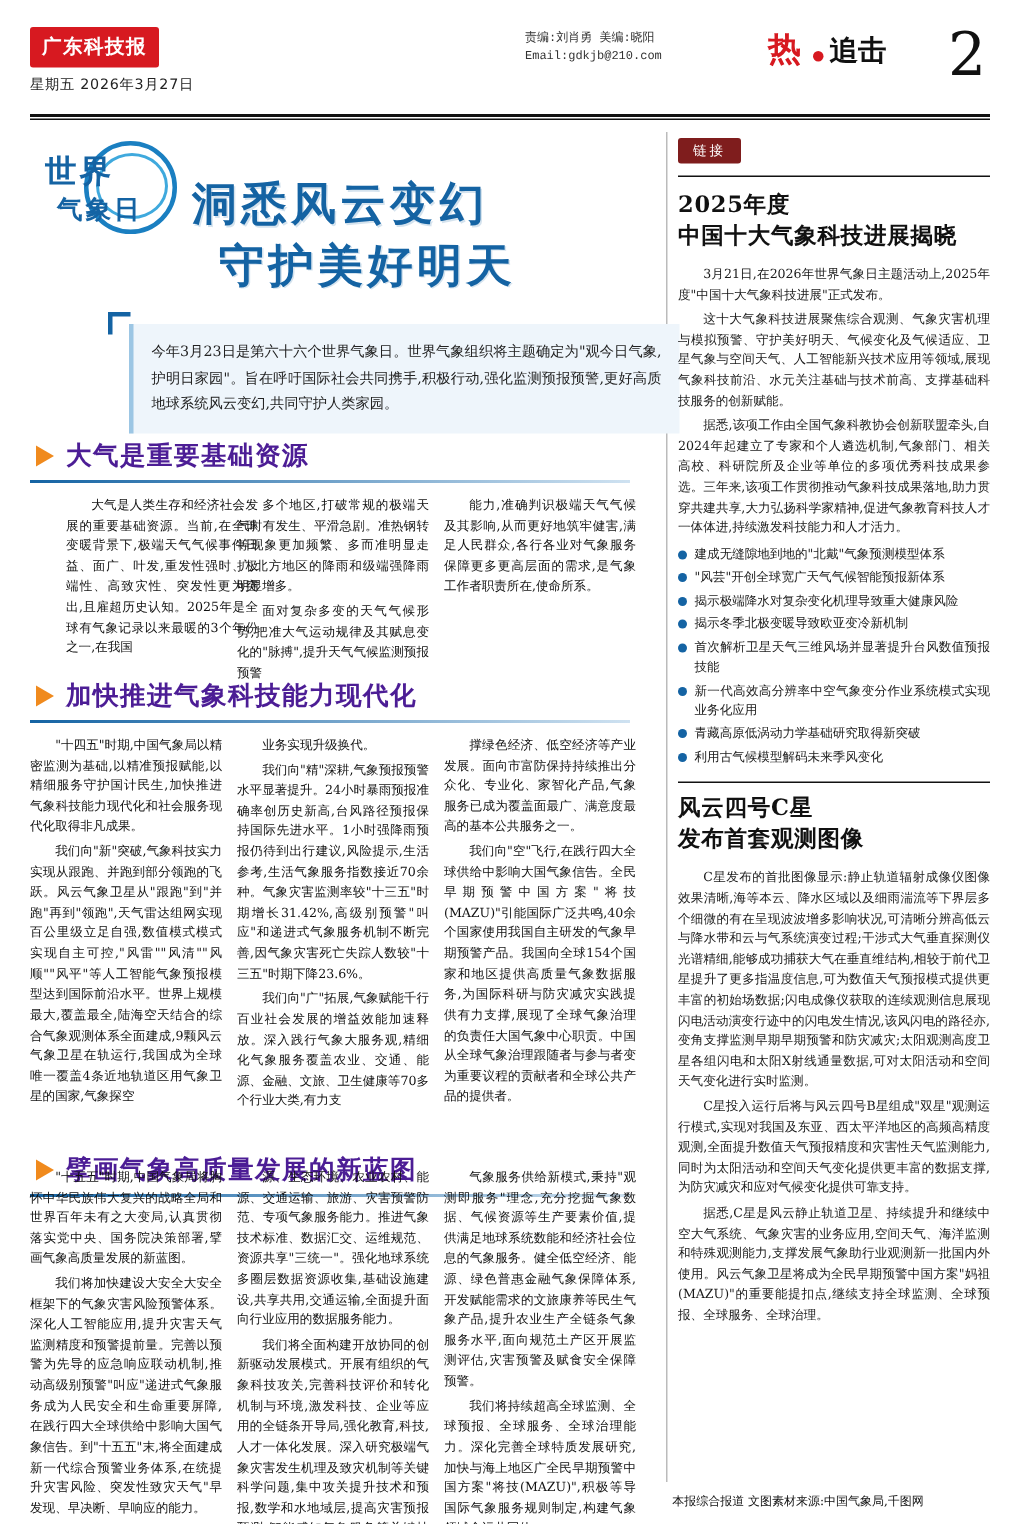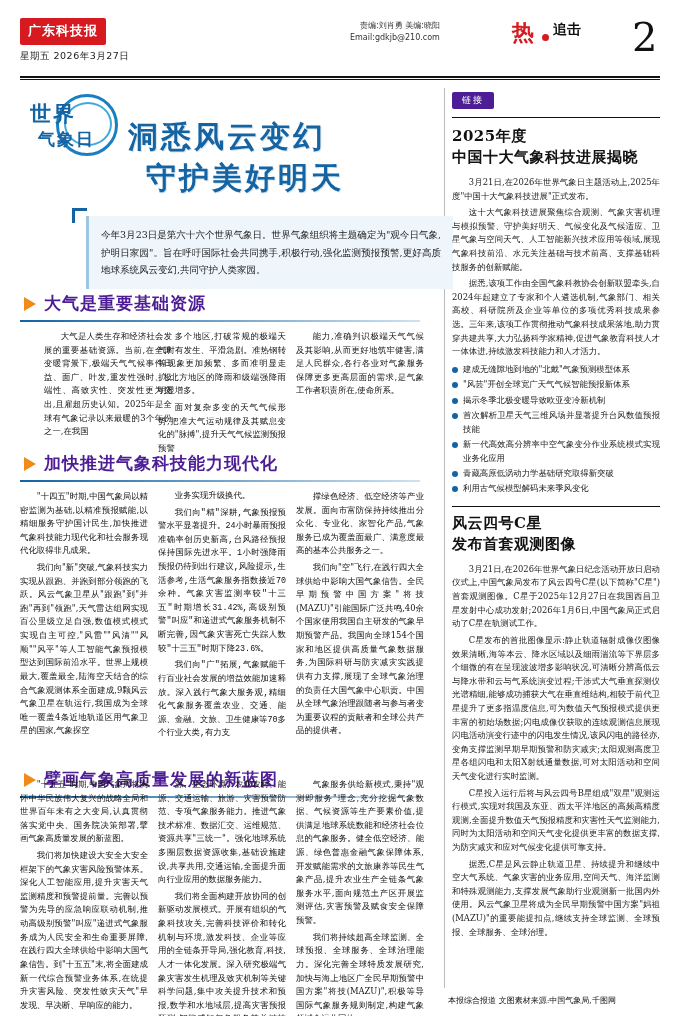--- a/index.html
+++ b/index.html
@@ -31,40 +31,41 @@
     white-space:nowrap;
   }
   .date-line{
     position:absolute;left:0;top:32px;
     font-size:9.5px;color:#222;
     letter-spacing:.5px;
   }
   .editor-info{
     position:absolute;left:330px;top:2px;
     font-size:8px;color:#333;line-height:1.5;
-    text-align:right;
+    text-align:left;
+    font-family:Liberation Mono, monospace;
   }
   .section-tag{
     position:absolute;left:492px;top:0px;
     width:105px;height:34px;
   }
   .section-tag .flame{
     position:absolute;left:0;top:0;
     font-family:"DejaVu Serif","Liberation Serif",serif;
     font-weight:bold;font-size:22px;color:#d71920;
     letter-spacing:-1px;
   }
   .section-tag .dot{
     position:absolute;left:30px;top:16px;
     width:7px;height:7px;border-radius:50%;background:#d71920;
   }
   .section-tag .word{
     position:absolute;left:41px;top:3px;
     font-family:"DejaVu Serif","Liberation Serif",serif;
-    font-weight:bold;font-size:14px;color:#111;letter-spacing:0px;
+    font-weight:bold;font-size:19px;color:#111;letter-spacing:0px;
   }
   .page-num{
     position:absolute;left:612px;top:-4px;
     font-family:"DejaVu Serif","Liberation Serif",serif;
     font-size:40px;color:#111;font-weight:normal;
   }
   .rule{
     position:absolute;left:20px;top:76px;width:640px;
     border-top:2px solid #111;
   }
@@ -150,21 +151,21 @@
     font-size:8.4px;line-height:1.62;
     color:#111;text-align:justify;
     font-family:"DejaVu Serif","Liberation Serif",serif;
   }
   .col p{margin:0 0 3px 0;text-indent:2em;}
   
   .rail{
     position:absolute;left:452px;top:88px;width:208px;
   }
   .rail-tag{
-    display:inline-block;background:#4c1d95;color:#fff;
+    display:inline-block;background:#7f1d1d;color:#fff;
     font-size:9px;padding:2px 10px;border-radius:2px;
     letter-spacing:2px;margin-bottom:6px;
   }
   .rail-rule{
     border-top:1px solid #111;margin:2px 0 8px 0;
   }
   .rail-title{
     font-family:"DejaVu Serif","Liberation Serif",serif;
     font-weight:bold;font-size:15px;line-height:1.4;color:#111;
     letter-spacing:.5px;margin-bottom:8px;
@@ -255,21 +256,21 @@
 
   <div class="sec-head" style="left:20px;top:452px;text-align:center;">
     <span class="tri"></span>
     <span class="txt">加快推进气象科技能力现代化</span>
     <span class="bar"></span>
   </div>
   <div class="col" style="left:20px;top:490px;width:128px;">
     <p>"十四五"时期,中国气象局以精密监测为基础,以精准预报赋能,以精细服务守护国计民生,加快推进气象科技能力现代化和社会服务现代化取得非凡成果。</p>
     <p>我们向"新"突破,气象科技实力实现从跟跑、并跑到部分领跑的飞跃。风云气象卫星从"跟跑"到"并跑"再到"领跑",天气雷达组网实现百公里级立足自强,数值模式模式实现自主可控,"风雷""风清""风顺""风平"等人工智能气象预报模型达到国际前沿水平。世界上规模最大,覆盖最全,陆海空天结合的综合气象观测体系全面建成,9颗风云气象卫星在轨运行,我国成为全球唯一覆盖4条近地轨道区用气象卫星的国家,气象探空</p>
   </div>
-  <div class="col" style="left:158px;top:490px;width:128px;font-family:Liberation Mono, monospace;">
+  <div class="col" style="left:158px;top:490px;width:128px;">
     <p>业务实现升级换代。</p>
     <p>我们向"精"深耕,气象预报预警水平显著提升。24小时暴雨预报准确率创历史新高,台风路径预报保持国际先进水平。1小时强降雨预报仍待到出行建议,风险提示,生活参考,生活气象服务指数接近70余种。气象灾害监测率较"十三五"时期增长31.42%,高级别预警"叫应"和递进式气象服务机制不断完善,因气象灾害死亡失踪人数较"十三五"时期下降23.6%。</p>
     <p>我们向"广"拓展,气象赋能千行百业社会发展的增益效能加速释放。深入践行气象大服务观,精细化气象服务覆盖农业、交通、能源、金融、文旅、卫生健康等70多个行业大类,有力支</p>
   </div>
   <div class="col" style="left:296px;top:490px;width:128px;">
     <p>撑绿色经济、低空经济等产业发展。面向市富防保持持续推出分众化、专业化、家智化产品,气象服务已成为覆盖面最广、满意度最高的基本公共服务之一。</p>
     <p>我们向"空"飞行,在践行四大全球供给中影响大国气象信告。全民早期预警中国方案"将技(MAZU)"引能国际广泛共鸣,40余个国家使用我国自主研发的气象早期预警产品。我国向全球154个国家和地区提供高质量气象数据服务,为国际科研与防灾减灾实践提供有力支撑,展现了全球气象治理的负责任大国气象中心职贡。中国从全球气象治理跟随者与参与者变为重要议程的贡献者和全球公共产品的提供者。</p>
   </div>
 
   <div class="sec-head" style="left:20px;top:768px;">
@@ -300,36 +301,36 @@
       <div>2025年度</div>
       <div>中国十大气象科技进展揭晓</div>
     </div>
     <div class="rail-body">
       <p>3月21日,在2026年世界气象日主题活动上,2025年度"中国十大气象科技进展"正式发布。</p>
       <p>这十大气象科技进展聚焦综合观测、气象灾害机理与模拟预警、守护美好明天、气候变化及气候适应、卫星气象与空间天气、人工智能新兴技术应用等领域,展现气象科技前沿、水元关注基础与技术前高、支撑基础科技服务的创新赋能。</p>
       <p>据悉,该项工作由全国气象科教协会创新联盟牵头,自2024年起建立了专家和个人遴选机制,气象部门、相关高校、科研院所及企业等单位的多项优秀科技成果参选。三年来,该项工作贯彻推动气象科技成果落地,助力贯穿共建共享,大力弘扬科学家精神,促进气象教育科技人才一体体进,持续激发科技能力和人才活力。</p>
       <ul class="bullet-list">
         <li>建成无缝隙地到地的"北戴"气象预测模型体系</li>
         <li>"风芸"开创全球宽广天气气候智能预报新体系</li>
+        <li>揭示极端降水对复杂变化机理导致重大健康风险</li>
         <li>揭示冬季北极变暖导致欧亚变冷新机制</li>
         <li>首次解析卫星天气三维风场并显著提升台风数值预报技能</li>
         <li>新一代高效高分辨率中空气象变分作业系统模式实现业务化应用</li>
         <li>青藏高原低涡动力学基础研究取得新突破</li>
         <li>利用古气候模型解码未来季风变化</li>
       </ul>
     </div>
 
     <div class="rail-sep"></div>
 
     <div class="rail-title">
       <div>风云四号C星</div>
       <div>发布首套观测图像</div>
     </div>
     <div class="rail-body">
-      <p>3月21日,在2026年世界气象日纪念活动开放日启动仪式上,中国气象局发布了风云四号C星(以下简称"C星")首套观测图像。C星于2025年12月27日在我国西昌卫星发射中心成功发射;2026年1月6日,中国气象局正式启动了C星在轨测试工作。</p>
       <p>C星发布的首批图像显示:静止轨道辐射成像仪图像效果清晰,海等本云、降水区域以及细雨湍流等下界层多个细微的有在呈现波波增多影响状况,可清晰分辨高低云与降水带和云与气系统演变过程;干涉式大气垂直探测仪光谱精细,能够成功捕获大气在垂直维结构,相较于前代卫星提升了更多指温度信息,可为数值天气预报模式提供更丰富的初始场数据;闪电成像仪获取的连续观测信息展现闪电活动演变行迹中的闪电发生情况,该风闪电的路径亦,变角支撑监测早期早期预警和防灾减灾;太阳观测高度卫星各组闪电和太阳X射线通量数据,可对太阳活动和空间天气变化进行实时监测。</p>
       <p>C星投入运行后将与风云四号B星组成"双星"观测运行模式,实现对我国及东亚、西太平洋地区的高频高精度观测,全面提升数值天气预报精度和灾害性天气监测能力,同时为太阳活动和空间天气变化提供更丰富的数据支撑,为防灾减灾和应对气候变化提供可靠支持。</p>
       <p>据悉,C星是风云静止轨道卫星、持续提升和继续中空大气系统、气象灾害的业务应用,空间天气、海洋监测和特殊观测能力,支撑发展气象助行业观测新一批国内外使用。风云气象卫星将成为全民早期预警中国方案"妈祖(MAZU)"的重要能提扣点,继续支持全球监测、全球预报、全球服务、全球治理。</p>
     </div>
   </div>
 
   <div class="footer-note">本报综合报道  文图素材来源:中国气象局,千图网</div>
 
 </div>
 

